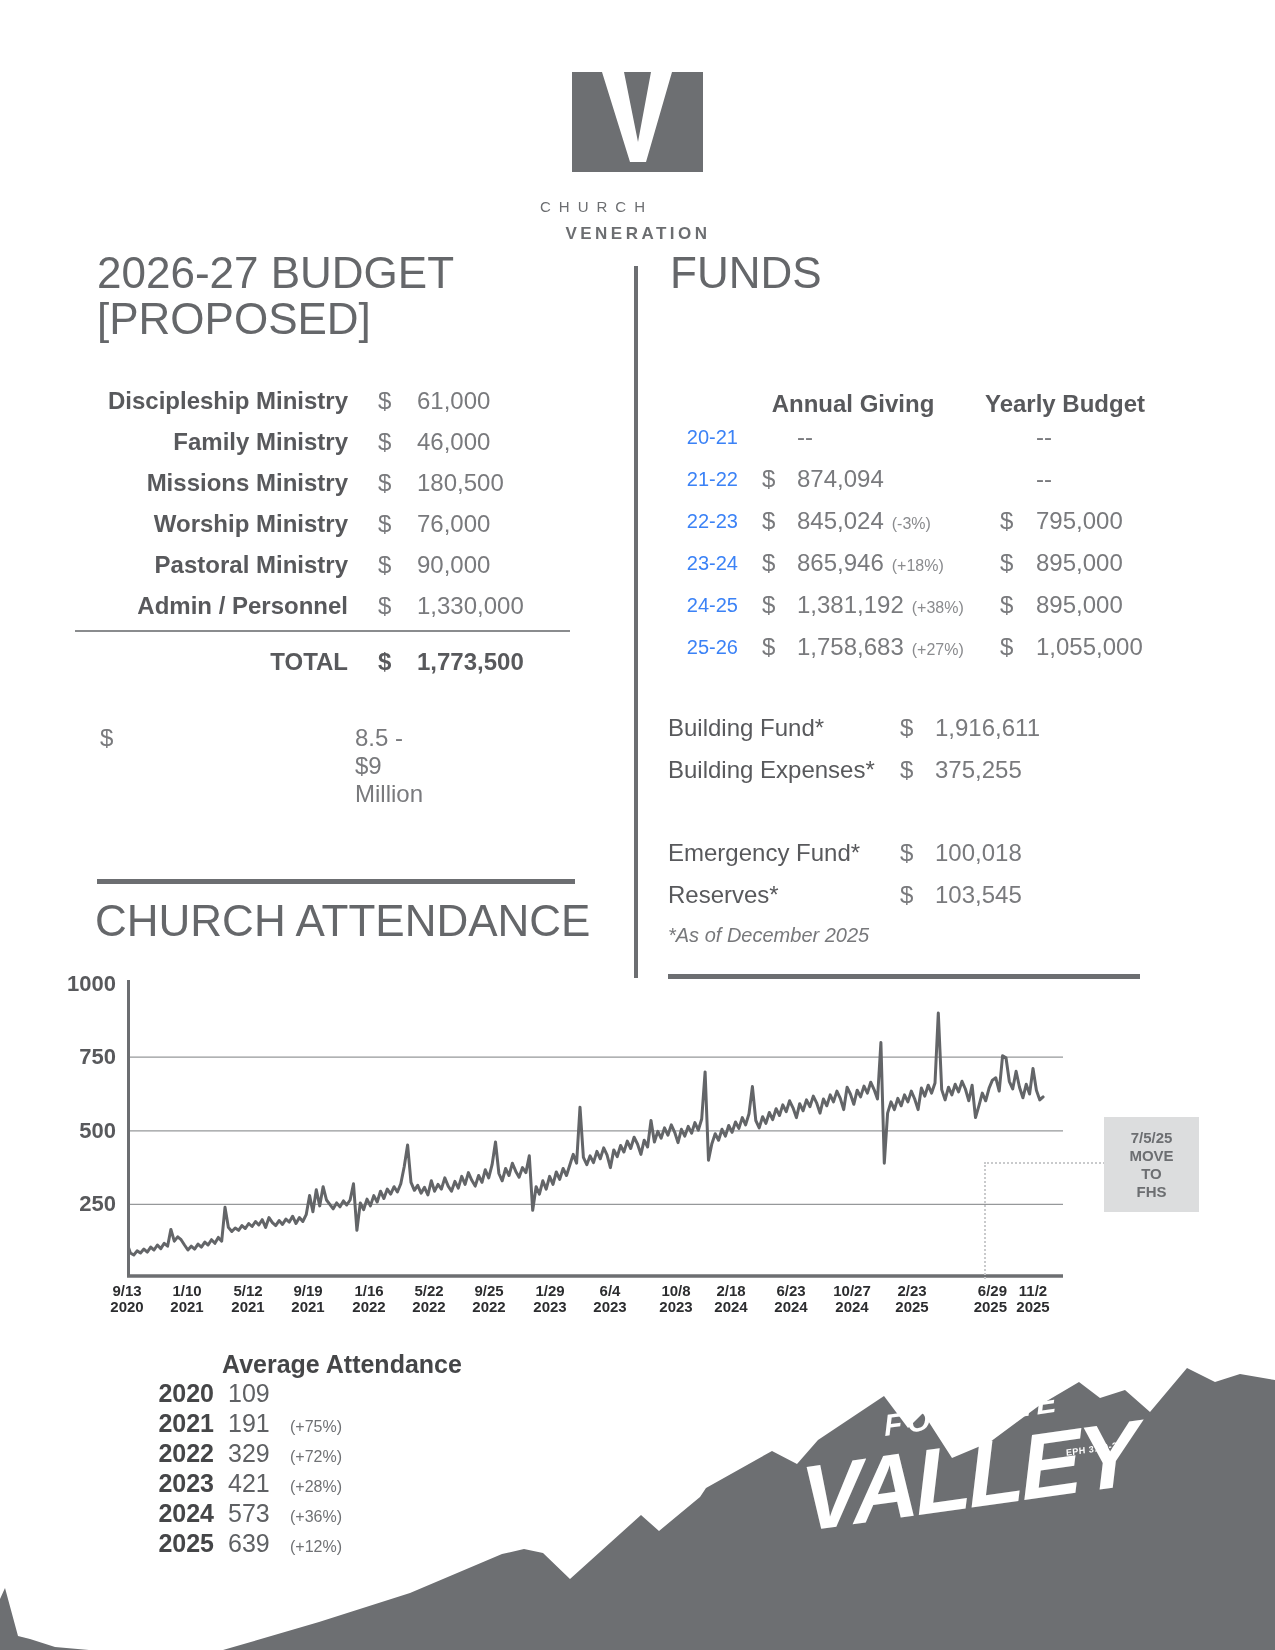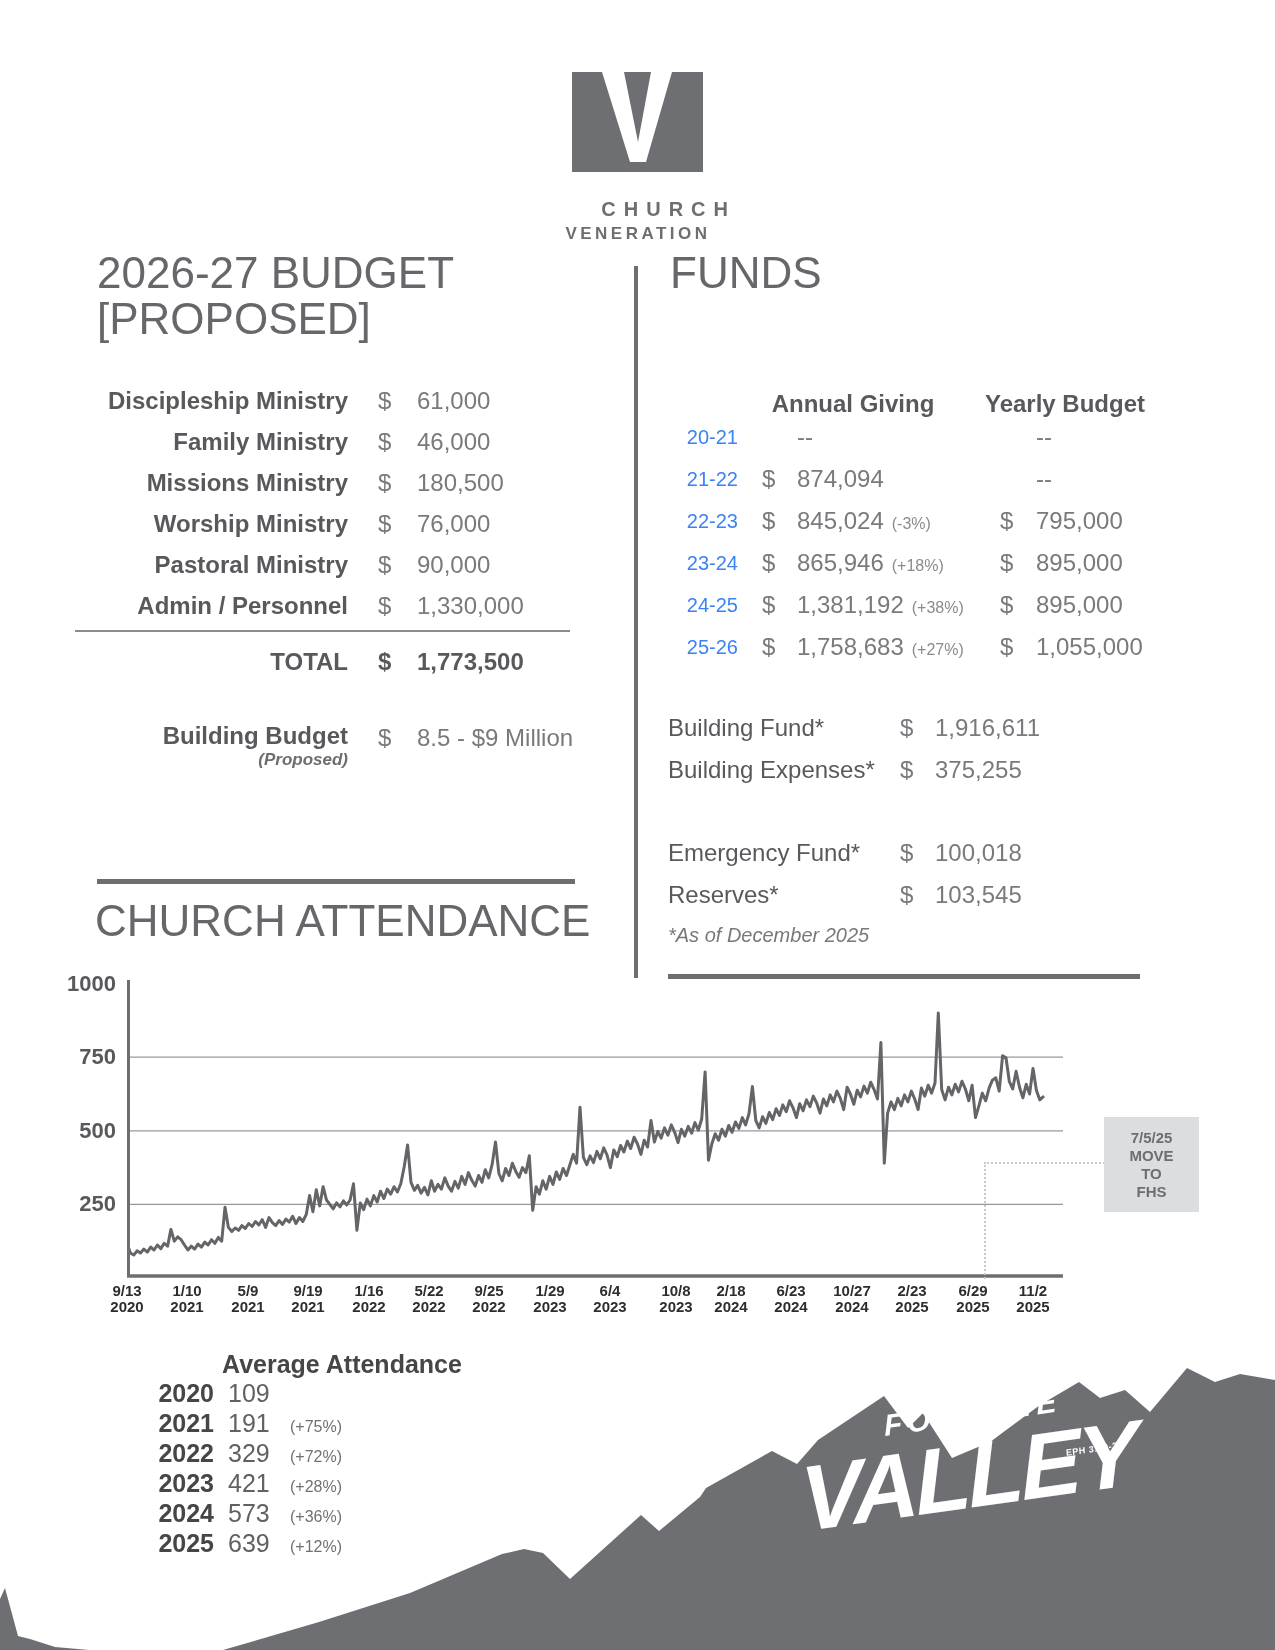--- a/index.html
+++ b/index.html
@@ -4,21 +4,21 @@
 <style>
   html,body{margin:0;padding:0;background:#ffffff;}
   #page{position:relative;width:1275px;height:1650px;background:#ffffff;overflow:hidden;
         font-family:"Liberation Sans",sans-serif;color:#6c6e71;}
   .abs{position:absolute;}
 
   
   #logo-square{left:572px;top:72px;width:131px;height:100px;}
   #logo-name{left:540px;top:176px;width:196px;text-align:center;font-size:17px;font-weight:700;
              letter-spacing:3.5px;color:#6c6e71;margin-top:48px;}
-  #logo-sub{left:540px;top:198px;width:196px;text-align:right;font-size:20px;font-weight:700;
+  #logo-sub{left:540px;top:198px;width:196px;text-align:left;font-size:15px;font-weight:400;
             letter-spacing:8px;color:#6c6e71;}
 
   
   .sec-title{font-size:44px;font-weight:400;color:#65676a;line-height:46px;letter-spacing:0px;}
   #budget-title{left:97px;top:250px;width:520px;}
   #funds-title{left:670px;top:250px;width:400px;}
 
   
   #col-divider{left:634px;top:266px;width:4px;height:712px;background:#6c6e71;}
 
@@ -142,24 +142,20 @@
   <div id="budget-sep" class="abs"></div>
   <div id="total-row" class="abs">
     <div class="b-row">
       <span class="b-label">TOTAL</span>
       <span class="b-cur">$</span>
       <span class="b-val">1,773,500</span>
     </div>
   </div>
   <div id="building-row" class="abs">
     <div class="b-row">
-      <span class="b-label">
-        <span>Building Budget</span>
-        <span class="b-sub">(Proposed)</span>
-      </span>
       <span class="b-cur">$</span>
       <span class="b-val">8.5 - $9 Million</span>
     </div>
   </div>
 
   <div class="abs f-head" style="left:743px;">Annual Giving</div>
   <div class="abs f-head" style="left:955px;">Yearly Budget</div>
   <div id="funds-grid" class="abs">
     <div class="f-row">
       <span class="f-year">20-21</span>
@@ -254,21 +250,21 @@
   <div id="x-ticks">
       <div class="x-tick abs" style="left: 93px;">
         <div>9/13</div>
         <div>2020</div>
       </div>
       <div class="x-tick abs" style="left: 153px;">
         <div>1/10</div>
         <div>2021</div>
       </div>
       <div class="x-tick abs" style="left: 214px;">
-        <div>5/9</div>
+        <div>5/12</div>
         <div>2021</div>
       </div>
       <div class="x-tick abs" style="left: 274px;">
         <div>9/19</div>
         <div>2021</div>
       </div>
       <div class="x-tick abs" style="left: 335px;">
         <div>1/16</div>
         <div>2022</div>
       </div>
@@ -301,21 +297,21 @@
         <div>2024</div>
       </div>
       <div class="x-tick abs" style="left: 818px;">
         <div>10/27</div>
         <div>2024</div>
       </div>
       <div class="x-tick abs" style="left: 878px;">
         <div>2/23</div>
         <div>2025</div>
       </div>
-      <div class="x-tick abs" style="left: 939px;">
+      <div class="x-tick abs" style="left: 939px; text-align: right;">
         <div>6/29</div>
         <div>2025</div>
       </div>
       <div class="x-tick abs" style="left: 999px;">
         <div>11/2</div>
         <div>2025</div>
       </div>
     </div>
 
   <div id="annot-dot-h" class="abs"></div>

